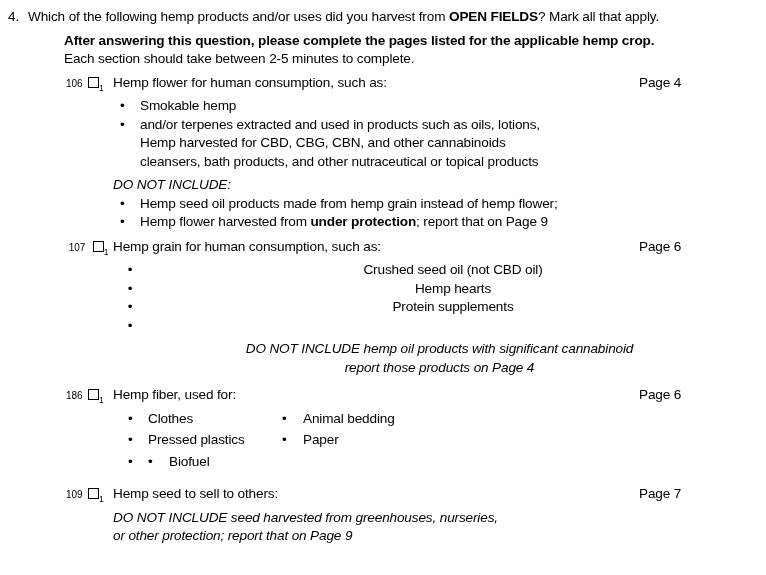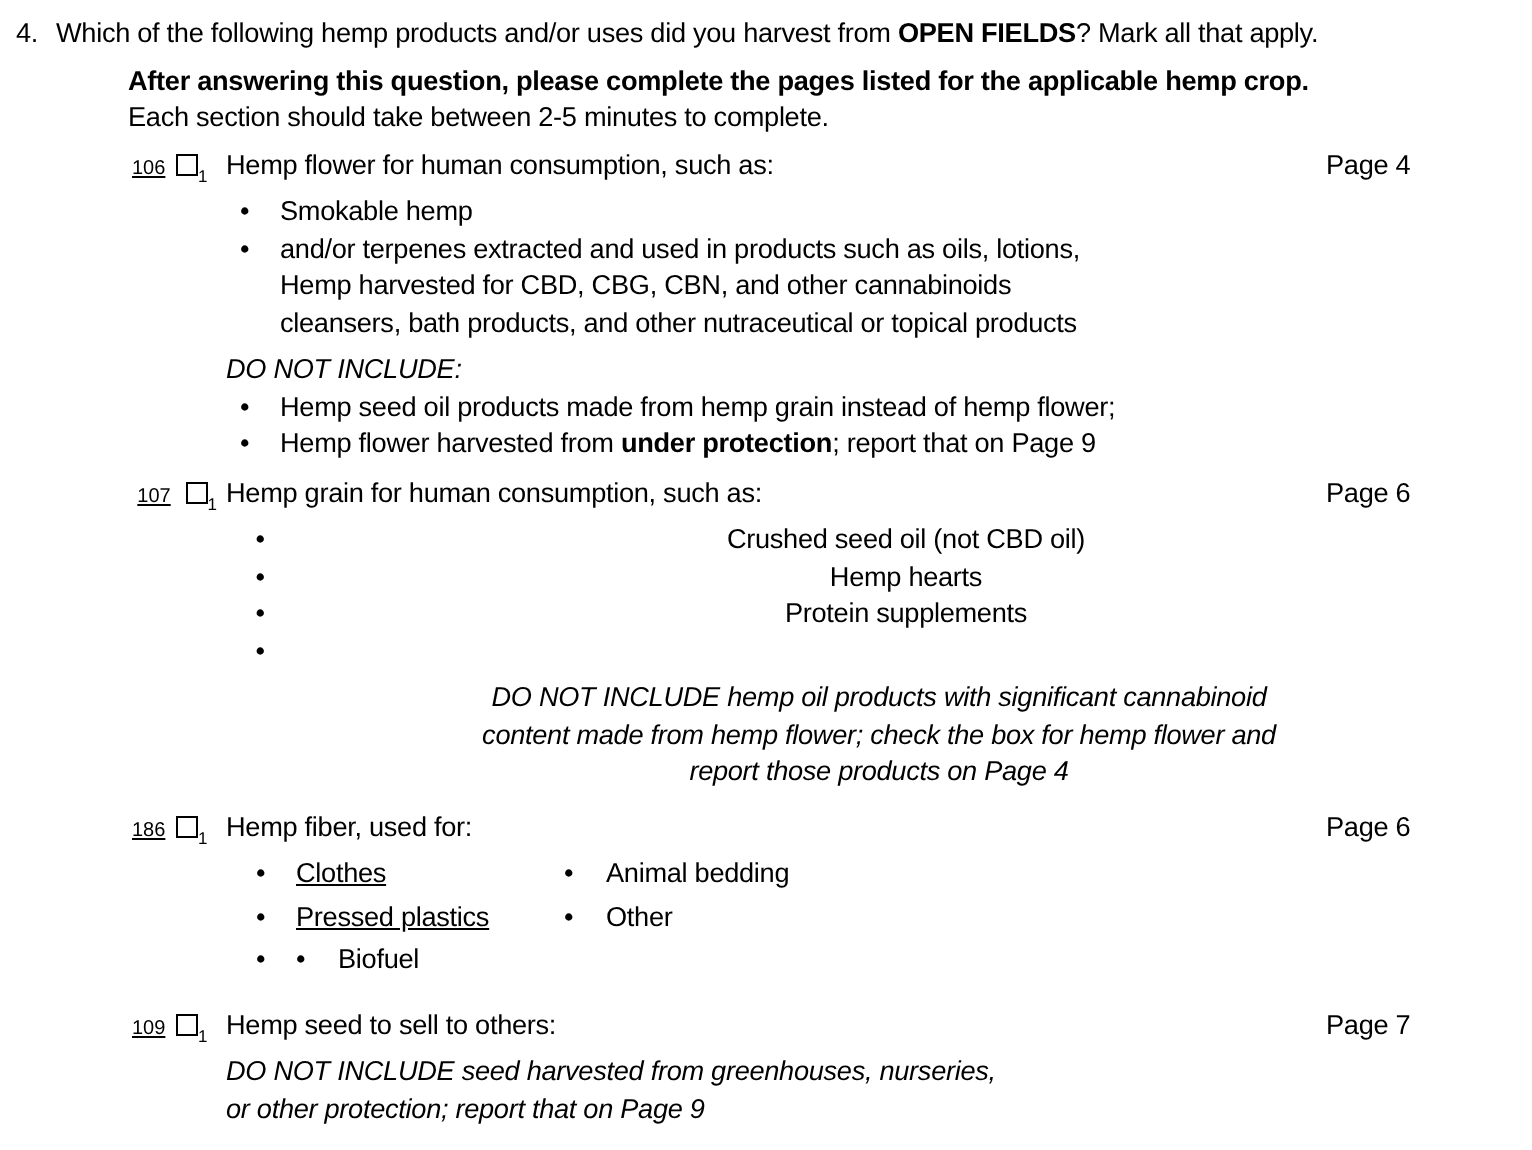--- a/index.html
+++ b/index.html
@@ -27,48 +27,48 @@
   .instr-bold { font-weight: 700; }
 
   
   .item { position: relative; }
   .item--0 { margin-top: 5px; }
   .item--1 { margin-top: 6px; text-align: center; }
   .item--2 { margin-top: 9px; }
   .item--3 { margin-top: 14px; }
 
   .ihead { display: flex; align-items: baseline; padding-left: 58px; }
-  .icode { font-size: 10px; width: 22px; flex: none; letter-spacing: 0; text-decoration: underline; }
+  .icode { font-size: 10px; width: 22px; flex: none; letter-spacing: 0; }
   .icb { width: 25px; flex: none; }
   .cbox {
     display: inline-block;
     width: 9px; height: 9px;
     border: 1.2px solid #000;
     vertical-align: -1px;
     cursor: pointer;
   }
   .csub { font-size: 8.5px; vertical-align: -4px; }
   .ilabel { flex: none; }
-  .ipage { position: absolute; left: 655px; top: 0; white-space: nowrap; }
+  .ipage { position: absolute; left: 631px; top: 0; white-space: nowrap; }
 
   
   .brow { display: flex; padding-left: 112px; }
   .bglyph { width: 20px; flex: none; }
   .blines { flex: 1; }
 
   
   .tblock { padding-left: 105px; font-style: italic; }
   .brow + .tblock { margin-top: 5px; }
 
   
   .colrow { display: flex; padding-left: 120px; }
   .colrow:first-child { margin-top: 8px; }
   .colrow + .colrow { margin-top: 3px; }
   .c1g { width: 20px; flex: none; }
-  .c1t { width: 134px; flex: none; text-decoration: underline; }
+  .c1t { width: 134px; flex: none; }
   .c2g { width: 21px; flex: none; }
   .c2t { flex: 1; }
 </style>
 </head>
 <body>
 
 <div class="page">
 
   <div class="qrow">
     <span class="qnum">4.</span>
@@ -141,42 +141,41 @@
           <span class="bglyph">•</span>
           <div class="blines">
             <div><span class="">Protein supplements</span></div>
           </div>
         </div>
         <div class="brow">
           <span class="bglyph">•</span>
         </div>
         <div class="tblock">
           <div><span class="">DO NOT INCLUDE hemp oil products with significant cannabinoid</span></div>
-          <div><span class="">content made from hemp flower; check the box for hemp flower and</span></div>
           <div><span class="">report those products on Page 4</span></div>
         </div>
       </div>
       <div class="item item--2">
         <div class="ihead">
           <span class="icode">186</span>
           <span class="icb"><span class="cbox"></span><span class="csub">1</span></span>
           <span class="ilabel">Hemp fiber, used for:</span>
           <span class="ipage">Page 6</span>
         </div>
         <div class="colrow">
           <span class="c1g">•</span>
           <span class="c1t">Clothes</span>
           <span class="c2g">•</span>
           <span class="c2t">Animal bedding</span>
         </div>
         <div class="colrow">
           <span class="c1g">•</span>
           <span class="c1t">Pressed plastics</span>
           <span class="c2g">•</span>
-          <span class="c2t">Other</span>
+          <span class="c2t">Paper</span>
         </div>
         <div class="colrow">
           <span class="c1g">•</span>
           <span class="c2g">•</span>
           <span class="c2t">Biofuel</span>
         </div>
       </div>
       <div class="item item--3">
         <div class="ihead">
           <span class="icode">109</span>

